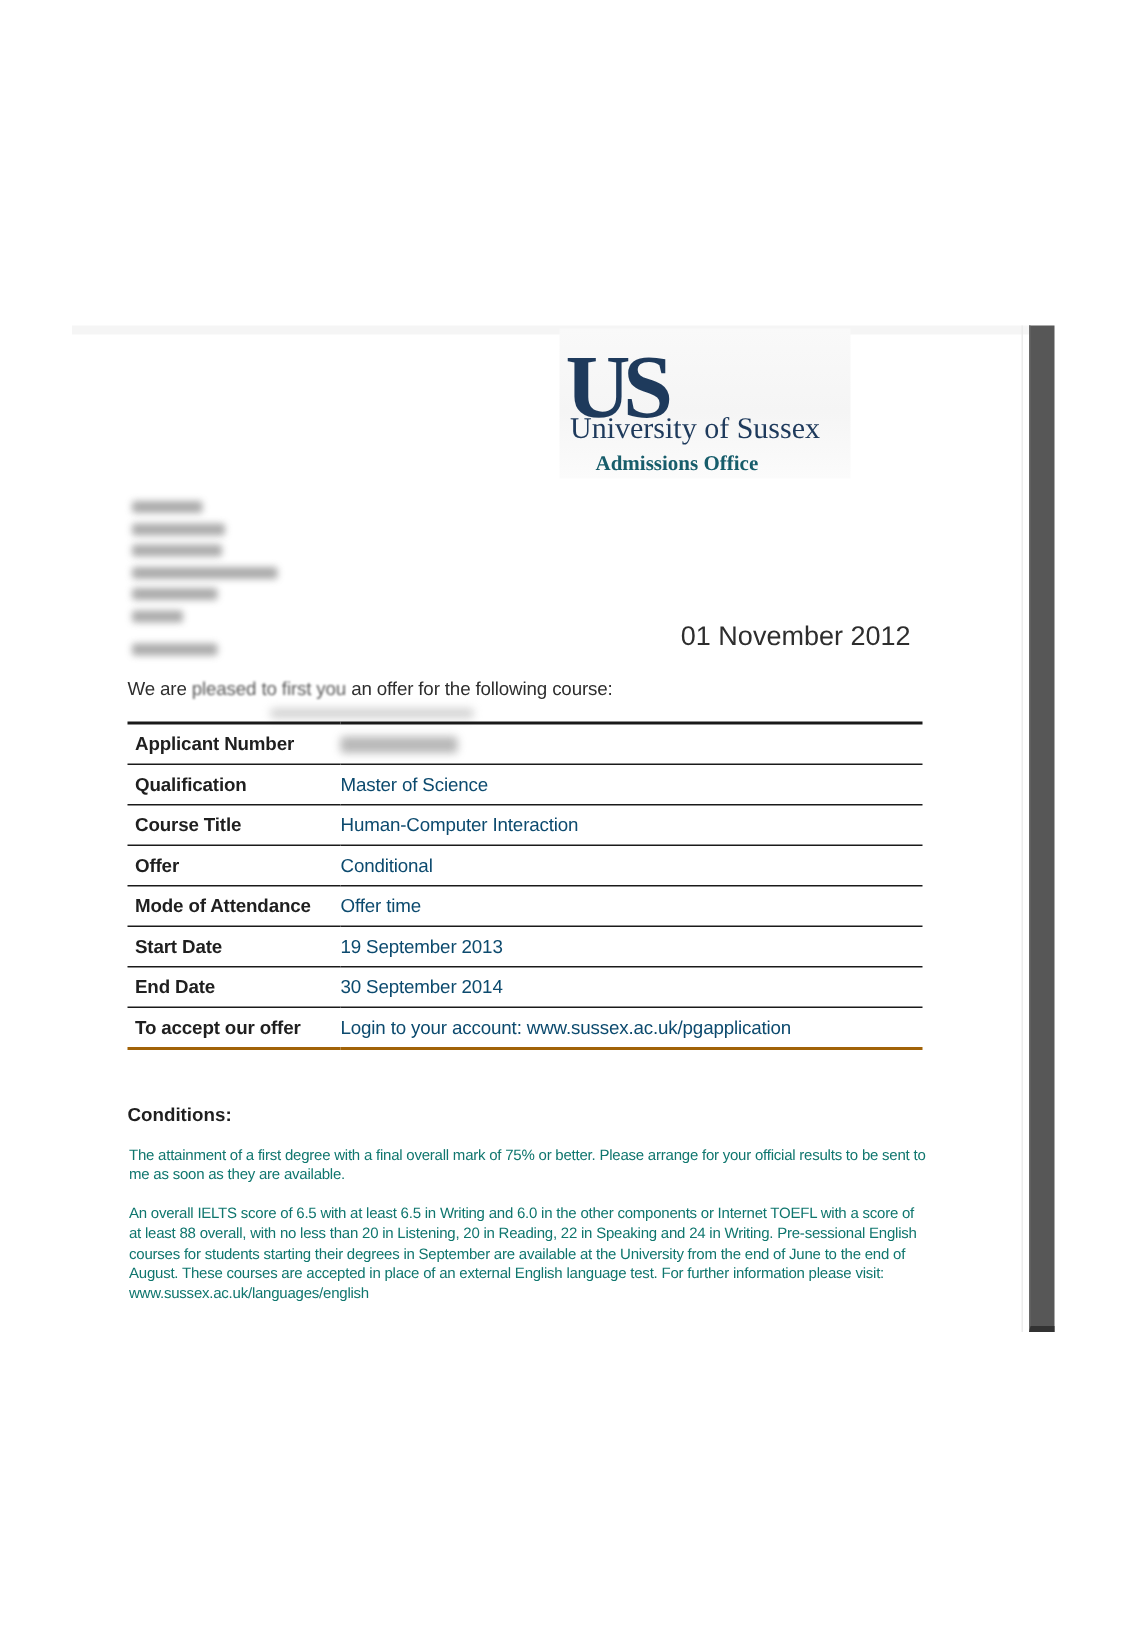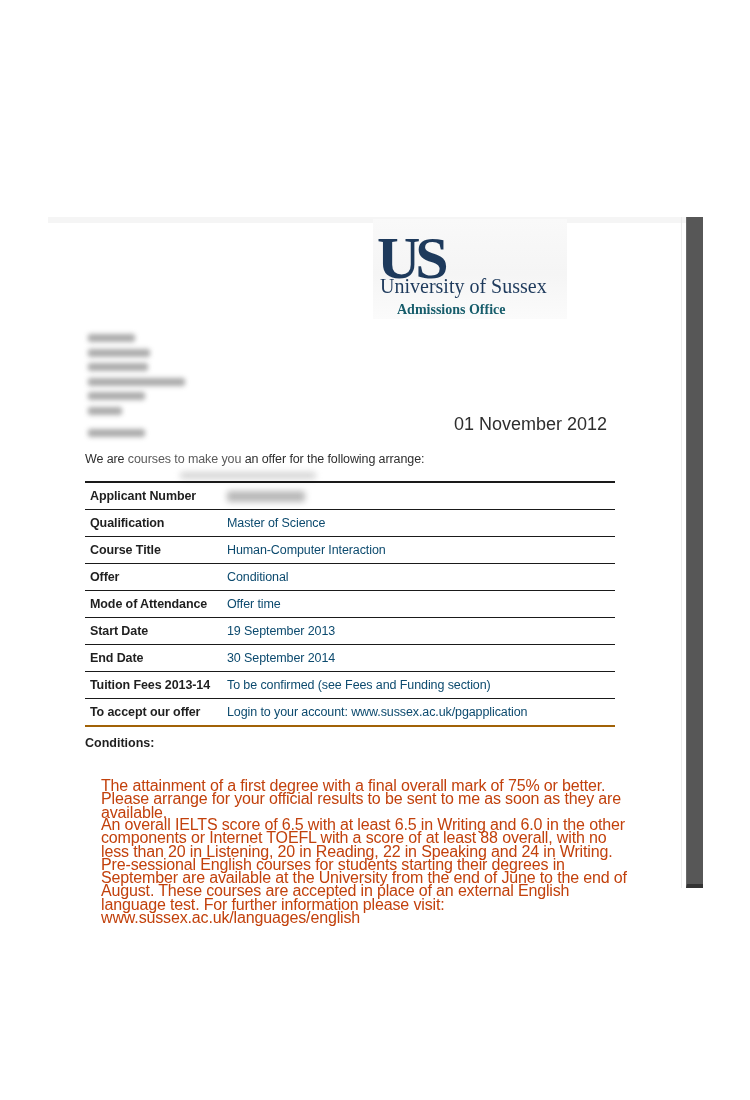--- a/index.html
+++ b/index.html
@@ -41,22 +41,22 @@
   .offer-table tr{border-top:1px solid #1a1a1a;}
   .offer-table tr:first-child{border-top:none;}
   .offer-table td{height:26px;padding:0;vertical-align:middle;font-size:12.5px;
                   letter-spacing:-0.1px;color:#0c4a6e;}
   .offer-table td.lbl{width:137px;font-weight:bold;padding-left:5px;color:#1f1f1f;}
   .value-redaction{width:78px;height:11px;background:#9a9a9a;border-radius:2px;
                    filter:blur(3px);opacity:.7;}
 
   .cond-heading{position:absolute;left:37px;top:519px;font-size:12.5px;font-weight:bold;
                 color:#1f1f1f;}
-  .para{position:absolute;left:37px;margin:16px;width:534px;font-size:16px;line-height:13.3px;
-        letter-spacing:-0.15px;color:#c2410c;}
+  .para{position:absolute;left:37px;margin:1px;width:534px;font-size:10px;line-height:13.3px;
+        letter-spacing:-0.15px;color:#0f766e;}
   .p1{top:546px;}
   .p2{top:585px;}
 
   
   .scrollbar{position:absolute;left:686px;top:217px;width:16px;height:667px;
              background:#575757;border-bottom:4px solid #333;border-left:1px solid #6a6a6a;
              box-sizing:content-box;}
 </style>
 </head>
 <body>
@@ -80,21 +80,21 @@
       <div class="redaction" style="width:57px;"></div>
       <div class="redaction" style="width:34px;"></div>
     </div>
 
     <div class="date">01 November 2012</div>
 
     <div class="greeting">
       <div class="redaction" style="width:57px;height:8px;"></div>
     </div>
 
-    <p class="intro"><span>We are </span><span class="blurred-text">courses to make you</span><span> an offer for the following arrange:</span></p>
+    <p class="intro"><span>We are </span><span class="blurred-text">pleased to first you</span><span> an offer for the following course:</span></p>
 
     <div class="smudge-above-table"></div>
 
     <table class="offer-table">
       <tbody>
           <tr>
         <td class="lbl">Applicant Number</td>
         <td>
               <div class="value-redaction"></div>
             </td>
@@ -117,24 +117,20 @@
       </tr>
       <tr>
         <td class="lbl">Start Date</td>
         <td>19 September 2013</td>
       </tr>
       <tr>
         <td class="lbl">End Date</td>
         <td>30 September 2014</td>
       </tr>
       <tr>
-        <td class="lbl">Tuition Fees 2013-14</td>
-        <td>To be confirmed (see Fees and Funding section)</td>
-      </tr>
-      <tr>
         <td class="lbl">To accept our offer</td>
         <td>Login to your account: www.sussex.ac.uk/pgapplication</td>
       </tr>
     </tbody>
       </table>
 
     <div class="cond-heading">Conditions:</div>
     <p class="para p1">The attainment of a first degree with a final overall mark of 75% or better. Please arrange for your official results to be sent to me as soon as they are available.</p>
     <p class="para p2">An overall IELTS score of 6.5 with at least 6.5 in Writing and 6.0 in the other components or Internet TOEFL with a score of at least 88 overall, with no less than 20 in Listening, 20 in Reading, 22 in Speaking and 24 in Writing. Pre-sessional English courses for students starting their degrees in September are available at the University from the end of June to the end of August. These courses are accepted in place of an external English language test. For further information please visit: www.sussex.ac.uk/languages/english</p>
   </div>

